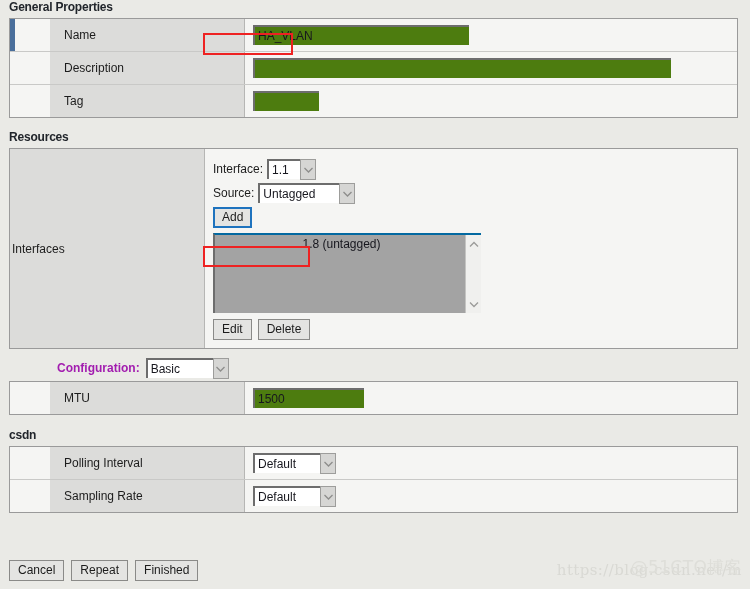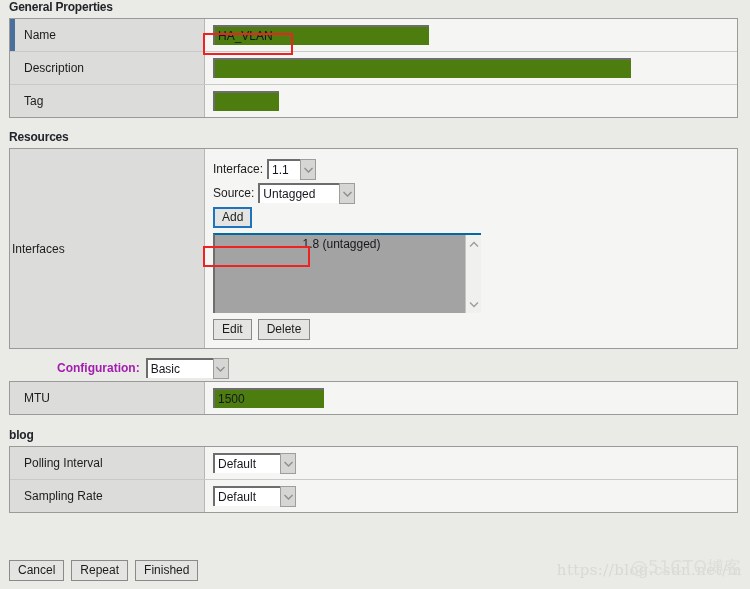--- a/index.html
+++ b/index.html
@@ -39,20 +39,21 @@
     border: 1px solid #9a9a9a;
     background: #f5f5f3;
     box-sizing: border-box;
   }
 
   .row {
     display: flex;
     border-bottom: 1px solid #c9c9c7;
     box-sizing: border-box;
     position: relative;
+    padding-left: 40px;
   }
   .row:last-child { border-bottom: none; }
 
   .row-label {
     width: 195px;
     min-width: 195px;
     background: #dcdcda;
     border-right: 1px solid #b6b6b4;
     box-sizing: border-box;
     padding: 7px 0 7px 14px;
@@ -400,21 +401,21 @@
 
     <div class="row">
       <div class="row-label">MTU</div>
       <div class="row-value">
         <input class="tinput mtu-input" type="text" value="1500" style="">
       </div>
     </div>
 
   </div>
 
-  <div class="section-title" style="margin-top:13px;">blog</div>
+  <div class="section-title" style="margin-top:13px;">csdn</div>
 
   <div class="panel">
 
     <div class="row">
       <div class="row-label">Polling Interval</div>
       <div class="row-value">
         <span class="tselect sel-def">
           <span class="val">Default</span>
           <span class="arw">
             <svg width="9" height="6" viewBox="0 0 9 6">

